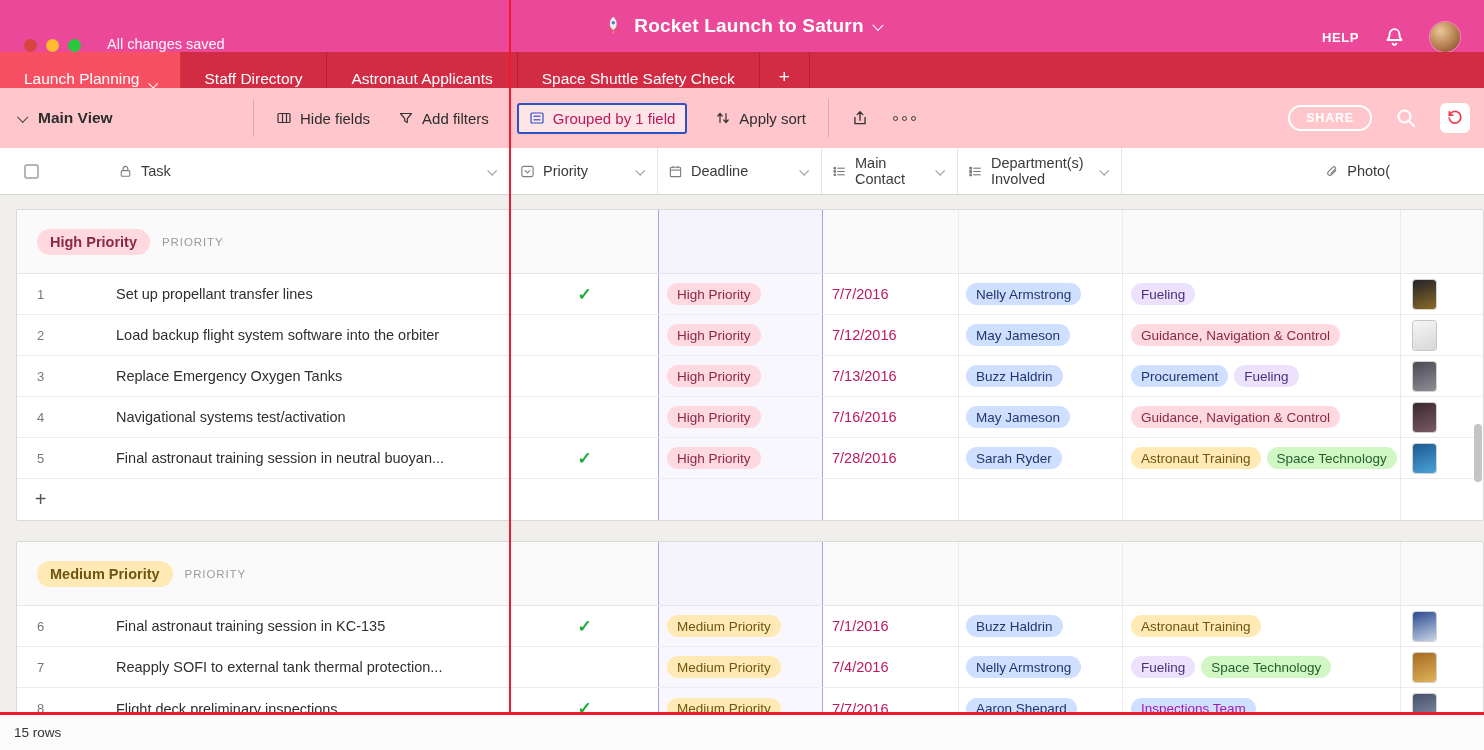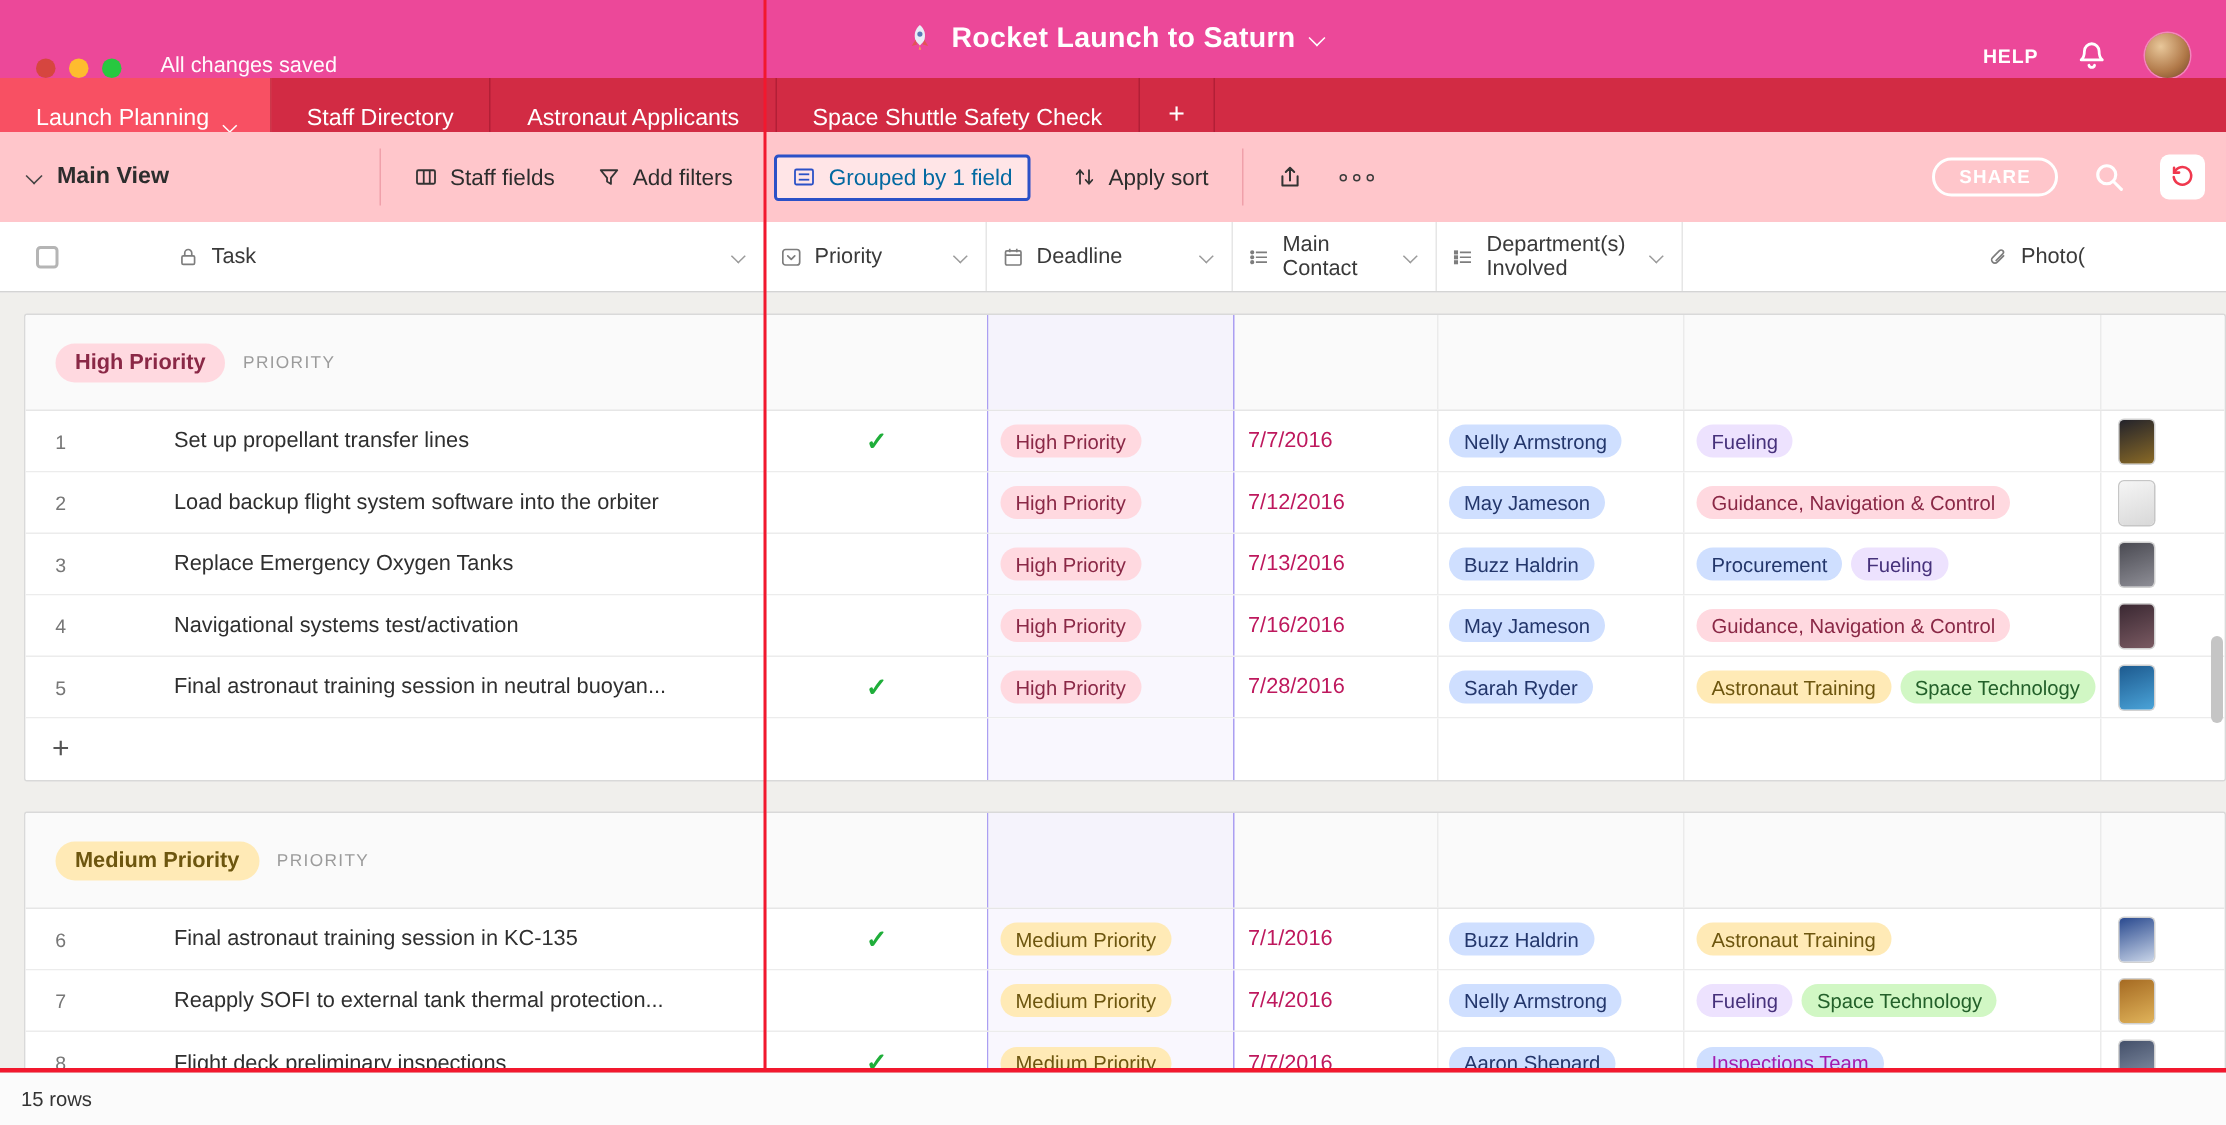--- a/index.html
+++ b/index.html
@@ -29,21 +29,21 @@
   .tab.active { background:#f85063; font-weight:500; }
   .tab.plus { padding:0 19px; font-size:19px; }
 
   
   .toolbar { height:60px; background:#ffc6cb; display:flex; align-items:center; position:relative; z-index:10; }
   .view-switcher { width:253px; display:flex; align-items:center; gap:12px; padding-left:18px; color:#333; cursor:pointer; flex:0 0 auto; }
   .view-switcher .vname { font-size:15.5px; font-weight:700; color:#2d2d2d; }
   .tb-divider { width:1px; height:38px; background:#f0a0aa; flex:0 0 auto; }
   .tool-group { display:flex; align-items:center; gap:28px; padding:0 22px; }
   .tool-btn { display:flex; align-items:center; gap:8px; font-size:15px; color:#2d2d2d; cursor:pointer; white-space:nowrap; }
-  .tool-btn.grouped { color:#0369a1; border:2px solid #2b51c7; border-radius:3px; padding:5px 10px; background:rgba(255,255,255,.55); }
+  .tool-btn.grouped { color:#be185d; border:2px solid #2b51c7; border-radius:3px; padding:5px 10px; background:rgba(255,255,255,.55); }
   .dots3 { display:flex; gap:4px; cursor:pointer; }
   .dots3 span { width:5px; height:5px; border:1.5px solid #3a3a3a; border-radius:50%; }
   .toolbar-right { margin-left:auto; display:flex; align-items:center; gap:22px; padding-right:14px; }
   .share-pill { border:2px solid #fff; color:#fff; border-radius:16px; padding:4px 16px; font-size:12.5px; font-weight:700; letter-spacing:.8px; cursor:pointer; }
   .history-btn { width:30px; height:30px; background:#fff; border-radius:6px; display:flex; align-items:center; justify-content:center; cursor:pointer; }
 
   
   .colheader { height:47px; background:#fff; display:grid; grid-template-columns:63px 447px 148px 164px 136px 164px 278px 1fr; border-bottom:1px solid #d4d4d4; position:relative; z-index:5; }
   .hcell { display:flex; align-items:center; gap:8px; padding:0 10px; font-size:14.5px; color:#3a3a3a; border-right:1px solid #e6e6e6; overflow:hidden; cursor:pointer; }
   .hcell:last-child { border-right:none;justify-content:flex-end; }
@@ -146,21 +146,21 @@
       <span class="vname">Main View</span>
     </div>
     <div class="tb-divider"></div>
     <div class="tool-group">
       <div class="tool-btn">
         <svg width="16" height="16" viewBox="0 0 16 16" fill="none" stroke="#333" stroke-width="1.2">
           <rect x="2" y="3.5" width="12" height="9" rx="1"></rect>
           <line x1="6.5" y1="3.5" x2="6.5" y2="12.5"></line>
             <line x1="10.5" y1="3.5" x2="10.5" y2="12.5"></line>
         </svg>
-        <span>Staff fields</span>
+        <span>Hide fields</span>
       </div>
       <div class="tool-btn">
         <svg width="16" height="16" viewBox="0 0 16 16" fill="none" stroke="#333" stroke-width="1.2" stroke-linejoin="round">
           <path d="M2.5 3.5 h11 L9.3 8.6 v4 L6.7 11 V8.6 Z"></path>
         </svg>
         <span>Add filters</span>
       </div>
       <div class="tool-btn grouped">
         <svg width="16" height="16" viewBox="0 0 16 16" fill="none" stroke="#2b51c7" stroke-width="1.2">
           <rect x="2" y="3" width="12" height="10" rx="1"></rect>

